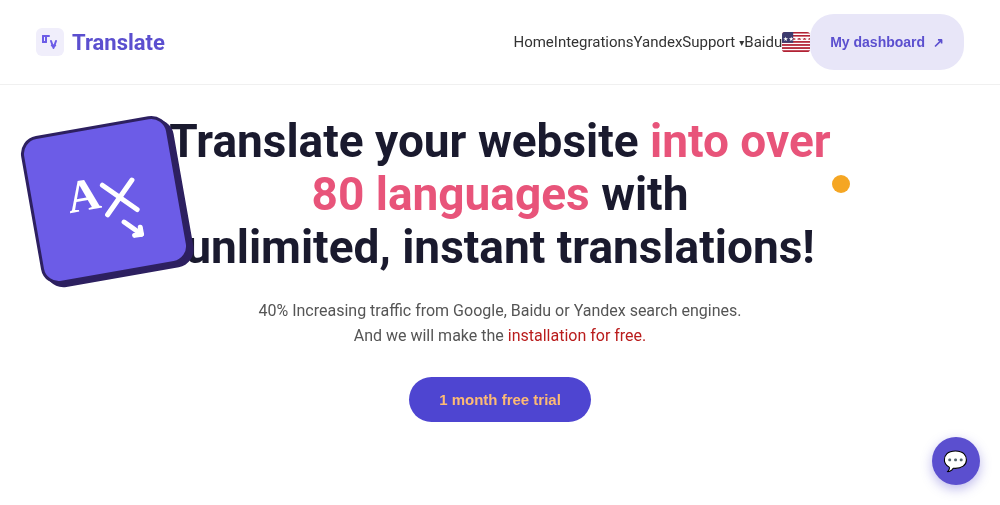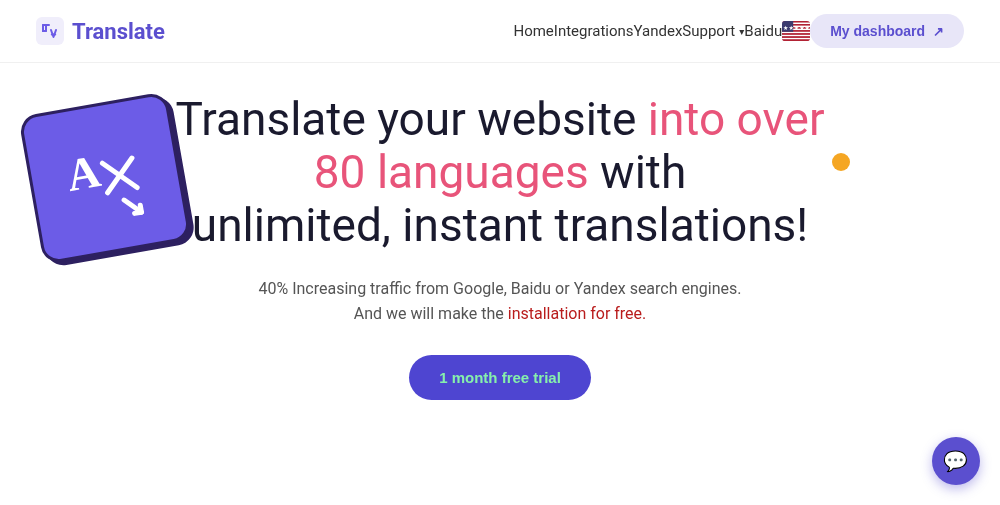--- a/index.html
+++ b/index.html
@@ -70,21 +70,21 @@
     }
 
     .dashboard-btn {
       display: flex;
       align-items: center;
       gap: 8px;
       background: #e8e6f8;
       color: #5b4fcf;
       border: none;
       border-radius: 24px;
-      padding: 9px 20px;
+      padding: 20px 20px;
       font-size: 14px;
       font-weight: 600;
       cursor: pointer;
     }
 
     .external-icon {
       font-size: 13px;
     }
 
     
@@ -93,21 +93,21 @@
       flex-direction: column;
       align-items: center;
       justify-content: center;
       text-align: center;
       padding: 20px 40px 0;
       position: relative;
     }
 
     .hero-title {
       font-size: 46px;
-      font-weight: 400;
+      font-weight: 700;
       color: #1a1a2e;
       line-height: 1.15;
       max-width: 750px;
       margin-bottom: 16px;
     }
 
     .hero-title .highlight {
       color: #e8547a;
     }
 
@@ -125,21 +125,21 @@
     }
 
     .hero-buttons {
       display: flex;
       gap: 16px;
       align-items: center;
     }
 
     .btn-primary {
       background: #4e45d1;
-      color: #86efac;
+      color: #fdba74;
       border: none;
       border-radius: 30px;
       padding: 14px 30px;
       font-size: 15px;
       font-weight: 600;
       cursor: pointer;
     }
 
     .btn-secondary {
       background: #fff;

